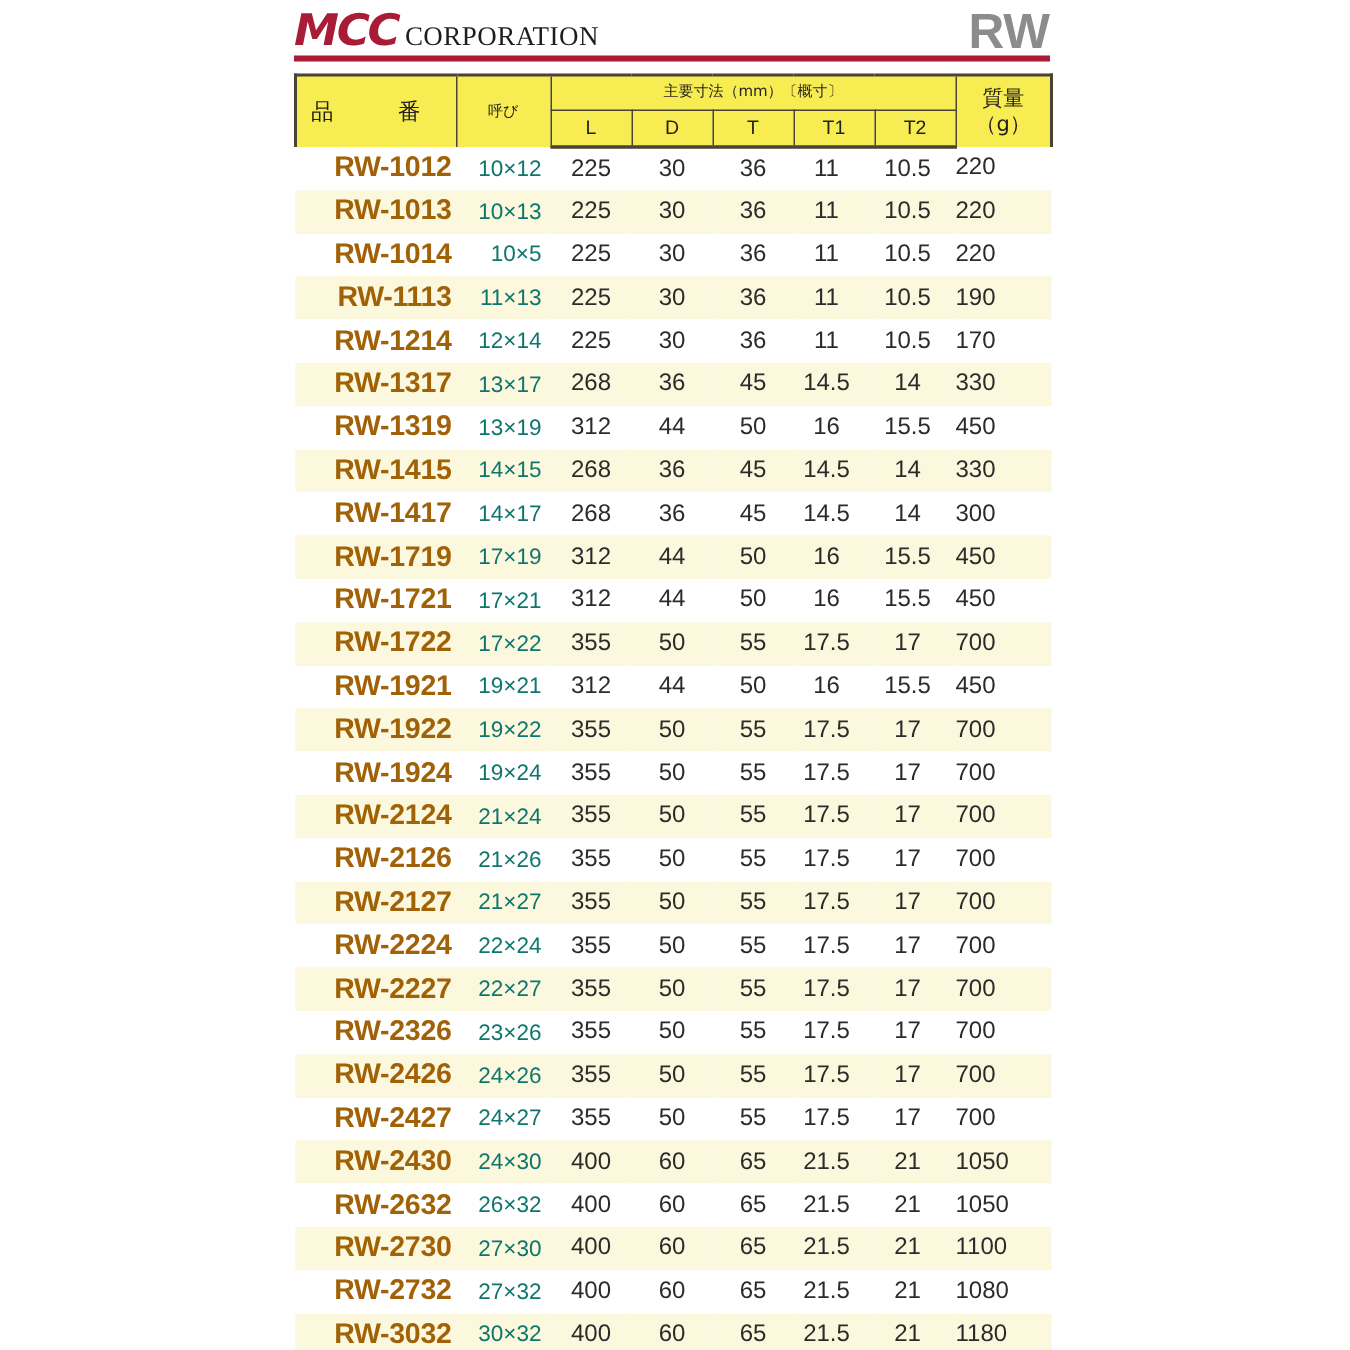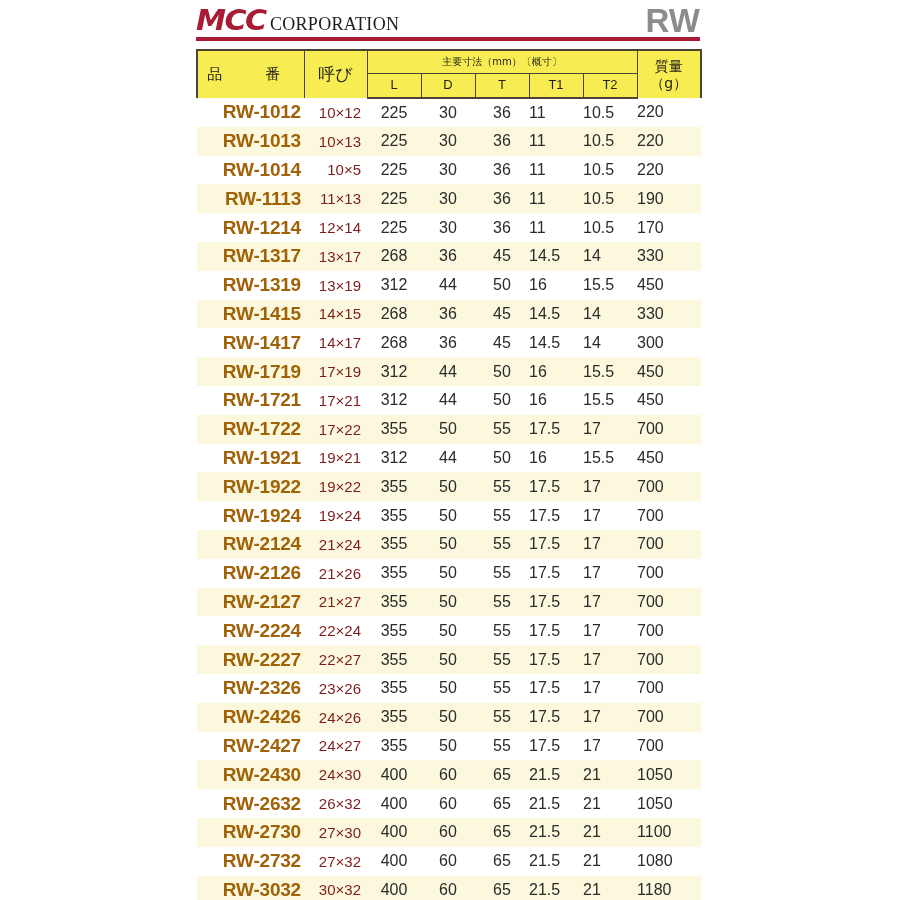--- a/index.html
+++ b/index.html
@@ -120,21 +120,21 @@
   .thead-cell.edge-right { border-right: 2.5px solid #4a4336; }
   .thead-cell.sub-rule { border-bottom: 1.5px solid #4a4336; }
 
   .hdr-hinban {
     font-size: 15px;
     letter-spacing: 14px;
     padding-left: 14px;
     font-family: "DejaVu Sans", sans-serif;
   }
   .hdr-yobi {
-    font-size: 17px;
+    font-size: 10px;
     font-family: "DejaVu Sans", sans-serif;
   }
   .hdr-group {
     font-size: 10px;
     font-family: "DejaVu Sans", sans-serif;
     height: 22px;
   }
   .hdr-sub {
     font-size: 13px;
     height: 23px;
@@ -155,28 +155,28 @@
     padding-right: 3px;
     letter-spacing: -0.2px;
     white-space: nowrap;
     color: #a16207;
   }
   td.cell-yobi {
     font-size: 15px;
     text-align: right;
     padding-right: 6px;
     white-space: nowrap;
-    color: #7f1d1d;
+    color: #0f766e;
   }
   td.cell-num {
     font-size: 16px;
     text-align: center;
     color: #2b2b2b;
   }
-  td.cell-num.rt { text-align: left; padding-right: 10px; }
+  td.cell-num.rt { text-align: center; padding-right: 10px; }
   td.cell-mass {
     font-size: 16px;
     color: #2b2b2b;
   }
 </style>
 </head>
 <body>
 
 <div id="page">
 

